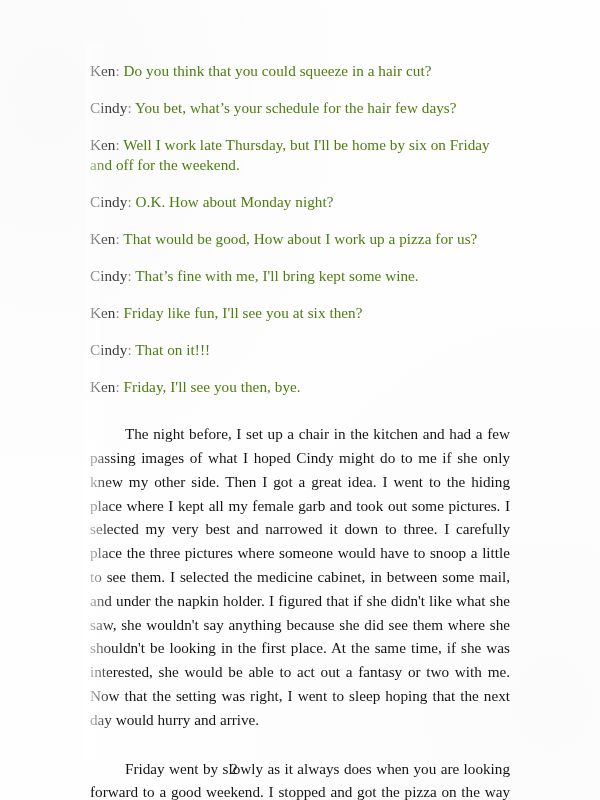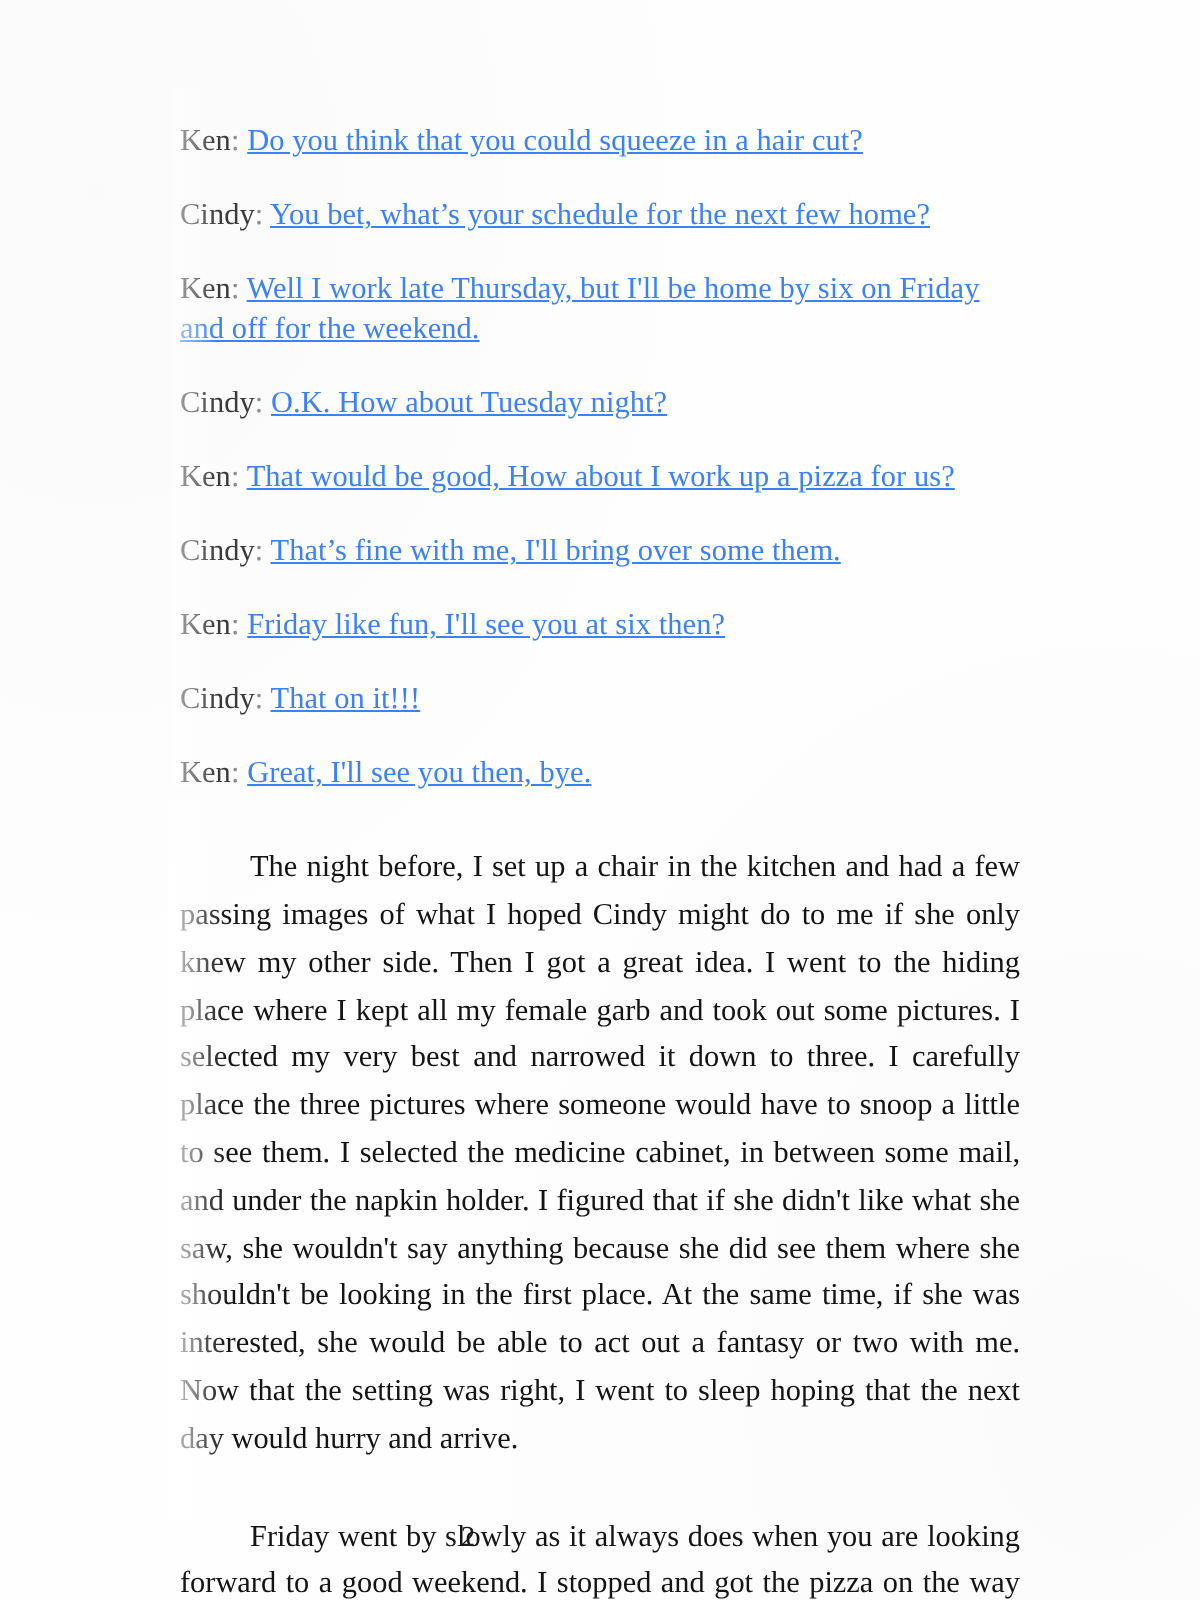--- a/index.html
+++ b/index.html
@@ -49,22 +49,21 @@
   .dialogue-line:last-child {
     margin-bottom: 0;
   }
   .speaker {
     color: #3b3b3b;
   }
   .speaker-sep {
     color: #8d8d8d;
   }
   .utterance {
-    color: #3b82f6;
-    text-decoration: underline;
+    color: #4d7c0f;
   }
 
   
   .body-block {
     margin-top: 25px;
   }
   .para {
     font-size: 15.2px;
     line-height: 23.8px;
     text-align: justify;
@@ -125,49 +124,49 @@
 
 <div class="content">
 
   <div class="dialogue">
     <p class="dialogue-line">
       <span class="speaker">Ken</span><span class="speaker-sep">:</span>
       <span class="utterance">Do you think that you could squeeze in a hair cut?</span>
     </p>
     <p class="dialogue-line">
       <span class="speaker">Cindy</span><span class="speaker-sep">:</span>
-      <span class="utterance">You bet,  what’s your schedule for the next few home?</span>
+      <span class="utterance">You bet,  what’s your schedule for the hair few days?</span>
     </p>
     <p class="dialogue-line">
       <span class="speaker">Ken</span><span class="speaker-sep">:</span>
       <span class="utterance">Well I work late Thursday, but I'll be home by six on Friday and off for the weekend.</span>
     </p>
     <p class="dialogue-line">
       <span class="speaker">Cindy</span><span class="speaker-sep">:</span>
-      <span class="utterance">O.K.  How about Tuesday night?</span>
+      <span class="utterance">O.K.  How about Monday night?</span>
     </p>
     <p class="dialogue-line">
       <span class="speaker">Ken</span><span class="speaker-sep">:</span>
       <span class="utterance">That would be good,  How about I work up a pizza for us?</span>
     </p>
     <p class="dialogue-line">
       <span class="speaker">Cindy</span><span class="speaker-sep">:</span>
-      <span class="utterance">That’s fine with me, I'll bring over some them.</span>
+      <span class="utterance">That’s fine with me, I'll bring kept some wine.</span>
     </p>
     <p class="dialogue-line">
       <span class="speaker">Ken</span><span class="speaker-sep">:</span>
       <span class="utterance">Friday like fun, I'll see you at six then?</span>
     </p>
     <p class="dialogue-line">
       <span class="speaker">Cindy</span><span class="speaker-sep">:</span>
       <span class="utterance">That on it!!!</span>
     </p>
     <p class="dialogue-line">
       <span class="speaker">Ken</span><span class="speaker-sep">:</span>
-      <span class="utterance">Great, I'll see you then, bye.</span>
+      <span class="utterance">Friday, I'll see you then, bye.</span>
     </p>
   </div>
 
   <div class="body-block">
     <p class="para">The night before, I set up a chair in the kitchen and had a few passing images of what I hoped Cindy might do to me if she only knew my other side.  Then I got a great idea.  I went to the hiding place where I kept all my female garb and took out some pictures.  I selected my very best and narrowed it down to three.  I carefully place the three pictures where someone would have to snoop a little to see them.  I selected the medicine cabinet, in between some mail, and under the napkin holder.  I figured that if she didn't like what she saw, she wouldn't say anything because she did see them where she shouldn't be looking in the first place.  At the same time, if she was interested, she would be able to act out a fantasy or two with me.  Now that the setting was right, I went to sleep hoping that the next day would hurry and arrive.</p>
     <p class="para">Friday went by slowly as it always does when you are looking forward to a good weekend.  I stopped and got the pizza on the way home.  I got home just as she was pulling up.  We went in together and I placed the pizza on the table.</p>
   </div>
 
 </div>
 

